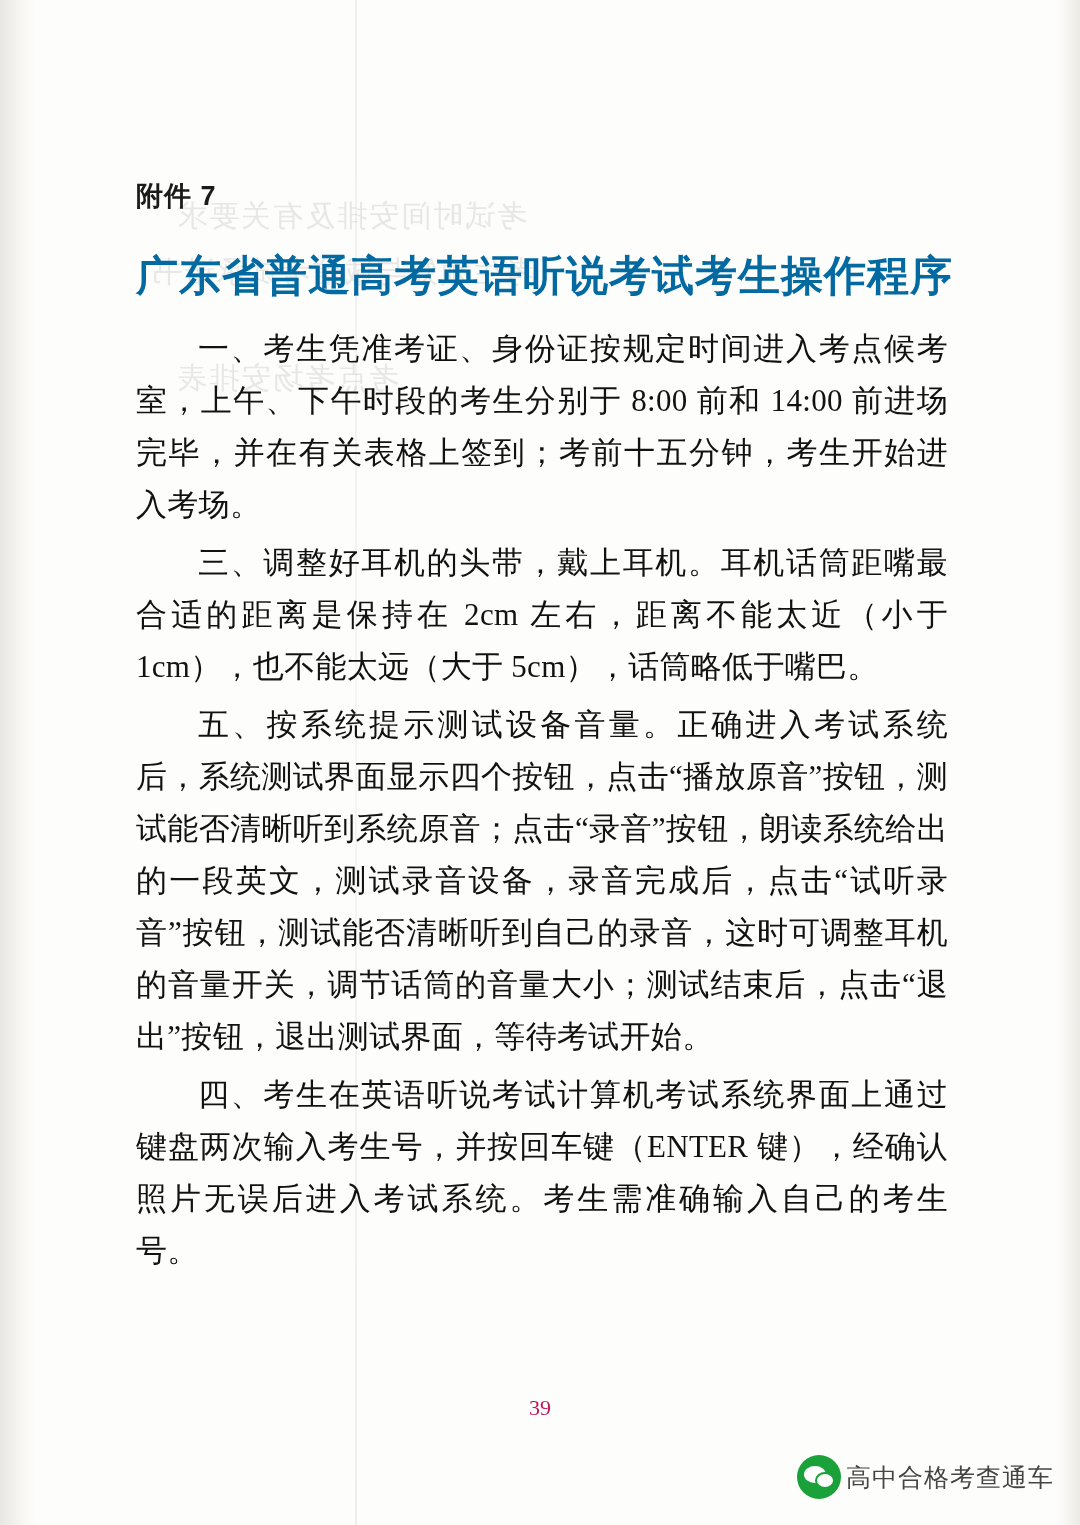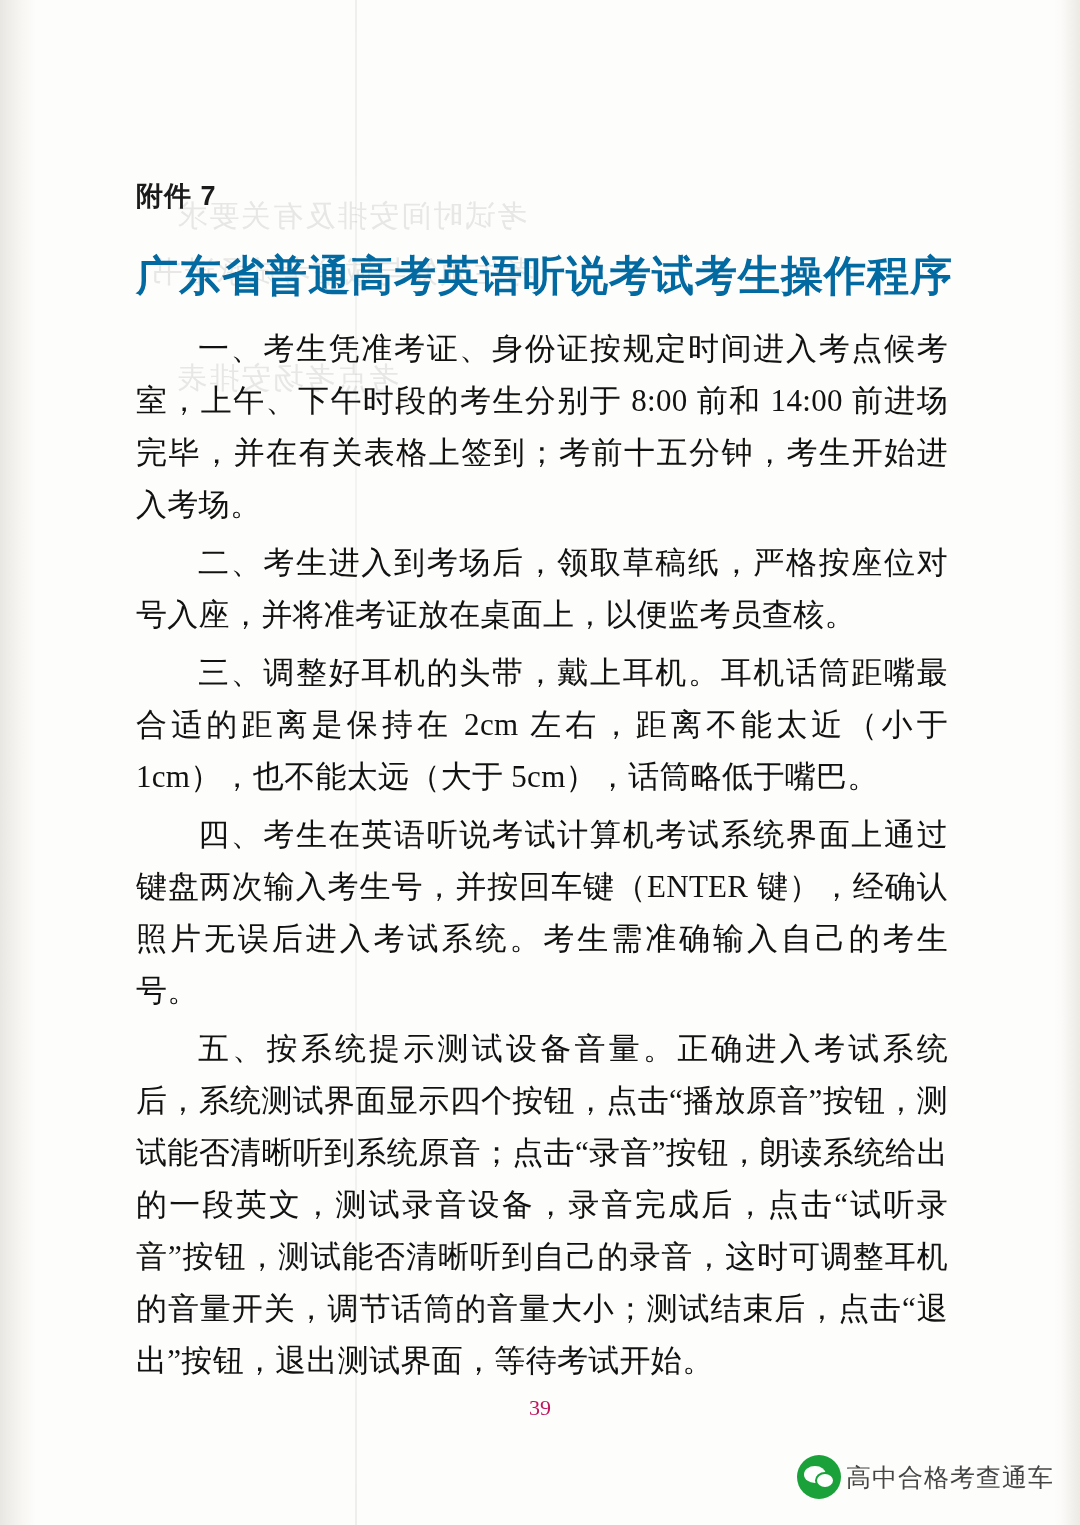--- a/index.html
+++ b/index.html
@@ -165,24 +165,23 @@
 
   <div class="ghost g1">考试时间安排及有关要求</div>
   <div class="ghost g2">考生须知与诚信考试承诺书</div>
   <div class="ghost g3">考点考场安排表</div>
 
   <div class="content">
     <div class="attachment-label">附件 7</div>
     <h1 class="doc-title">广东省普通高考英语听说考试考生操作程序</h1>
 
     <p class="para">一、考生凭准考证、身份证按规定时间进入考点候考室，上午、下午时段的考生分别于 8:00 前和 14:00 前进场完毕，并在有关表格上签到；考前十五分钟，考生开始进入考场。</p>
-    <p class="para">二、考生进入到考场后，领取草稿纸，严格按座位对号入座，并将准考证放在桌面上，以便监考员查核。</p>
     <p class="para">三、调整好耳机的头带，戴上耳机。耳机话筒距嘴最合适的距离是保持在 2cm 左右，距离不能太近（小于 1cm），也不能太远（大于 5cm），话筒略低于嘴巴。</p>
+    <p class="para">五、按系统提示测试设备音量。正确进入考试系统后，系统测试界面显示四个按钮，点击“播放原音”按钮，测试能否清晰听到系统原音；点击“录音”按钮，朗读系统给出的一段英文，测试录音设备，录音完成后，点击“试听录音”按钮，测试能否清晰听到自己的录音，这时可调整耳机的音量开关，调节话筒的音量大小；测试结束后，点击“退出”按钮，退出测试界面，等待考试开始。</p>
     <p class="para">四、考生在英语听说考试计算机考试系统界面上通过键盘两次输入考生号，并按回车键（ENTER 键），经确认照片无误后进入考试系统。考生需准确输入自己的考生号。</p>
-    <p class="para">五、按系统提示测试设备音量。正确进入考试系统后，系统测试界面显示四个按钮，点击“播放原音”按钮，测试能否清晰听到系统原音；点击“录音”按钮，朗读系统给出的一段英文，测试录音设备，录音完成后，点击“试听录音”按钮，测试能否清晰听到自己的录音，这时可调整耳机的音量开关，调节话筒的音量大小；测试结束后，点击“退出”按钮，退出测试界面，等待考试开始。</p>
   </div>
 
   <div class="page-number">39</div>
 
   <div class="watermark">
     <div class="wm-logo"></div>
     <div class="wm-text">高中合格考查通车</div>
   </div>
 
 </div>

